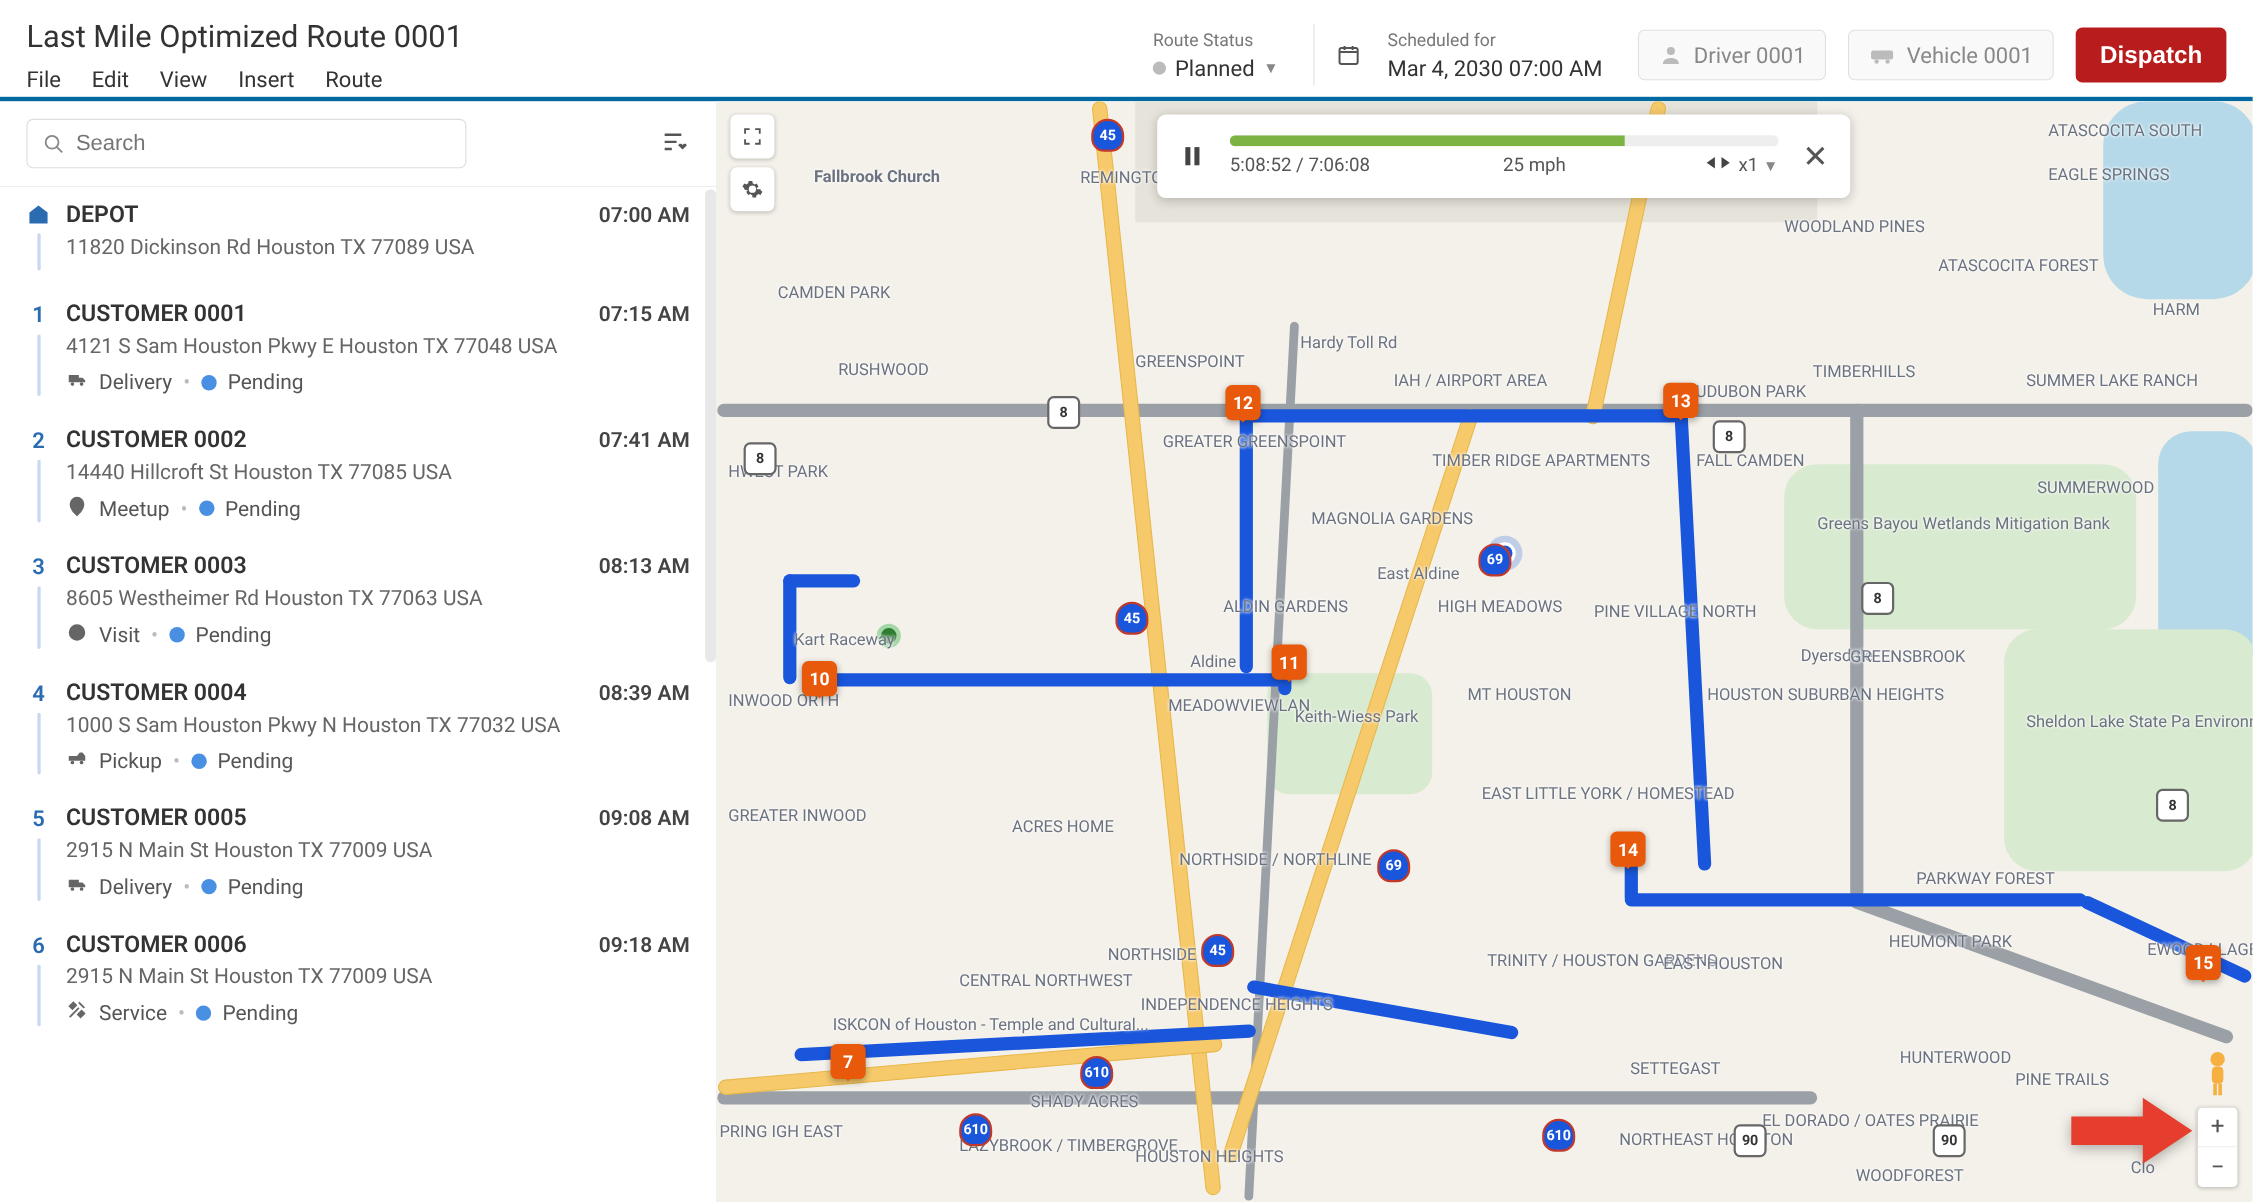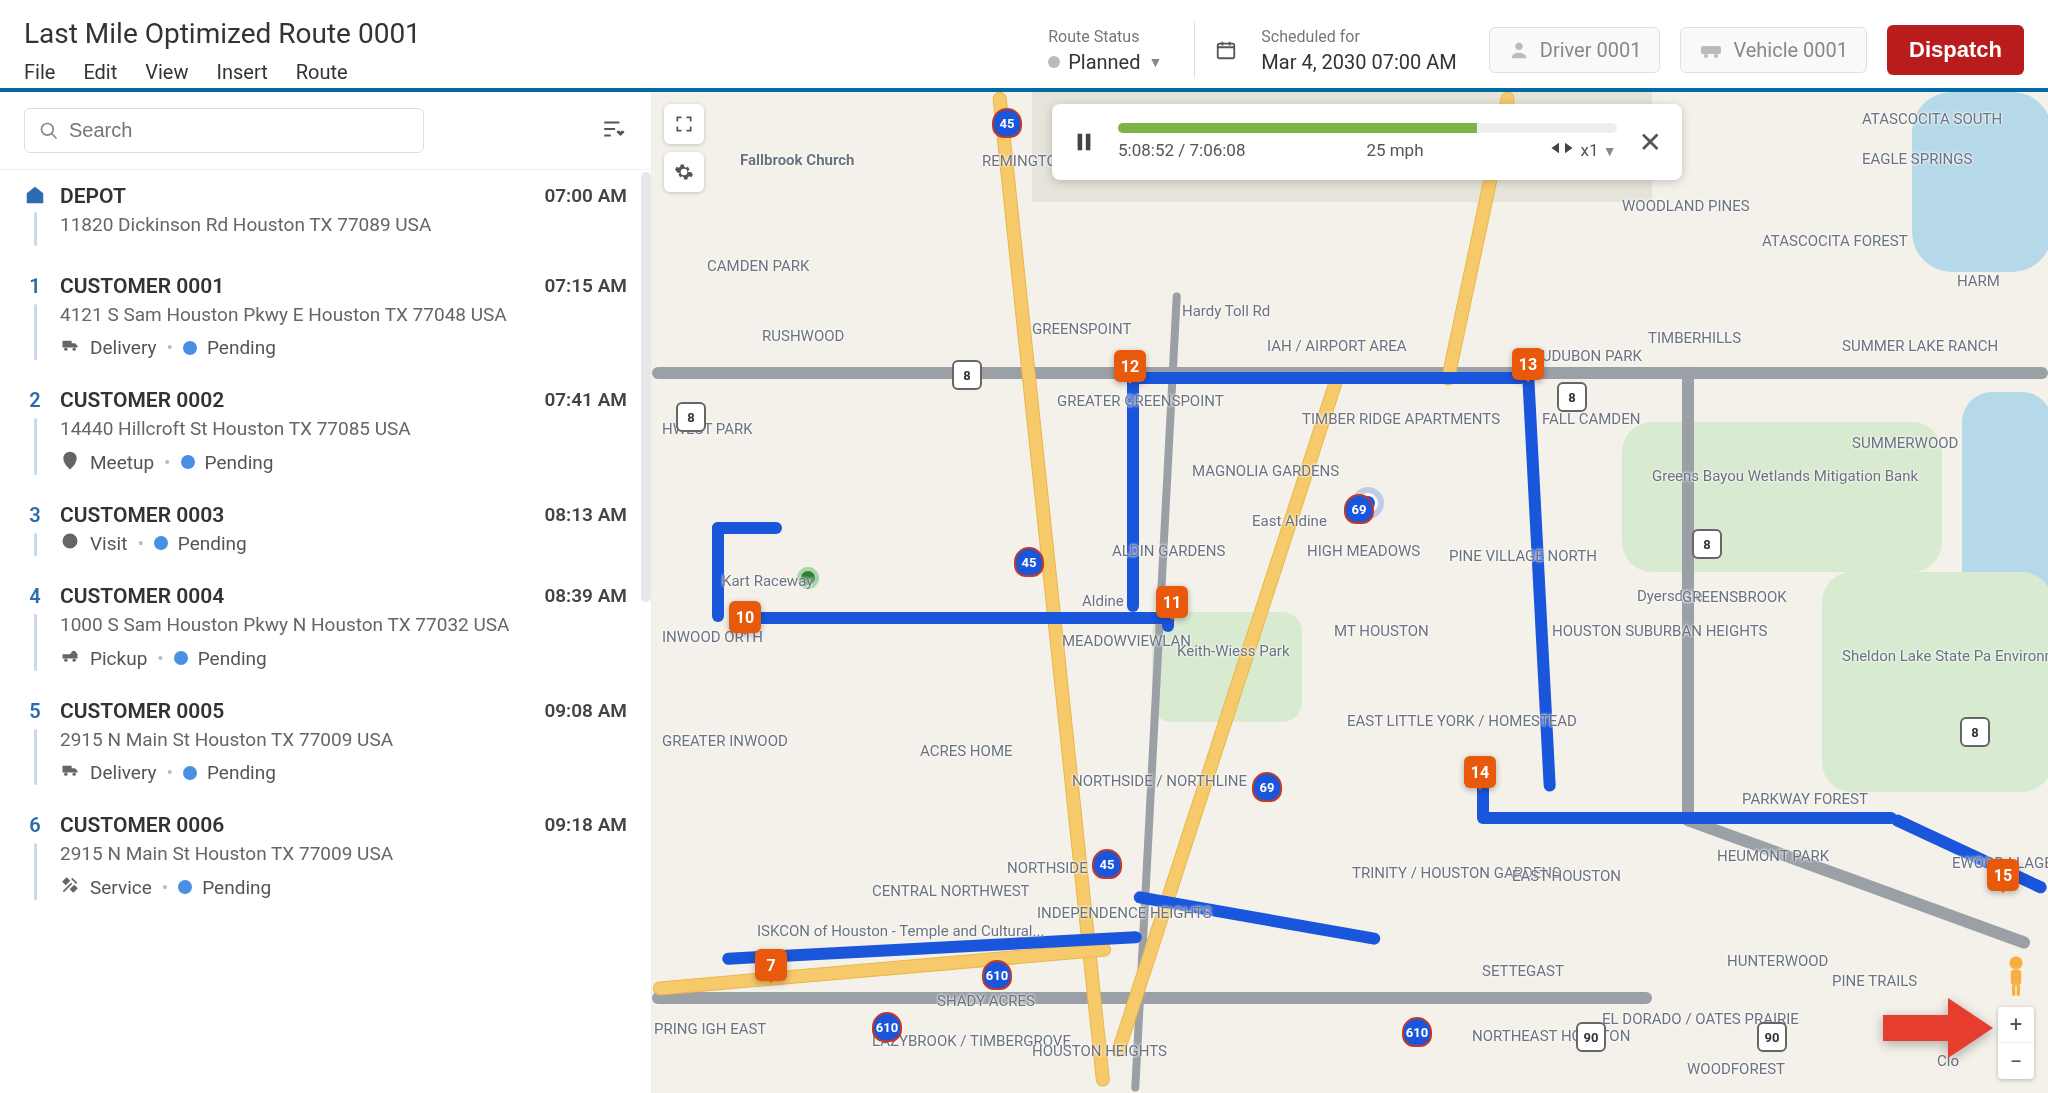--- a/index.html
+++ b/index.html
@@ -229,20 +229,21 @@
             </div>
             <div class="stop-time">07:41 AM</div>
           </div>
           <div class="stop">
             <div class="stop-col1">
               <span class="stop-num">3</span>
               <div class="stop-line"></div>
             </div>
             <div class="stop-body">
               <div class="stop-name">CUSTOMER 0003</div>
+              <div class="stop-addr">8605 Westheimer Rd Houston TX 77063 USA</div>
               <div class="stop-meta">
                 <span><svg class="type-ic" viewBox="0 0 24 24" fill="none" stroke="#666" stroke-width="2">
                     <circle cx="12" cy="12" r="8"></circle>
                     <path d="M12 4v2M12 18v2M4 12h2M18 12h2M7 7l1.4 1.4M17 17l-1.4-1.4M17 7l-1.4 1.4M7 17l1.4-1.4"></path>
                   </svg></span>
                 <span>Visit</span>
                 <span class="dot-sep">•</span>
                 <span class="pending-dot"></span>
                 <span>Pending</span>
               </div>

